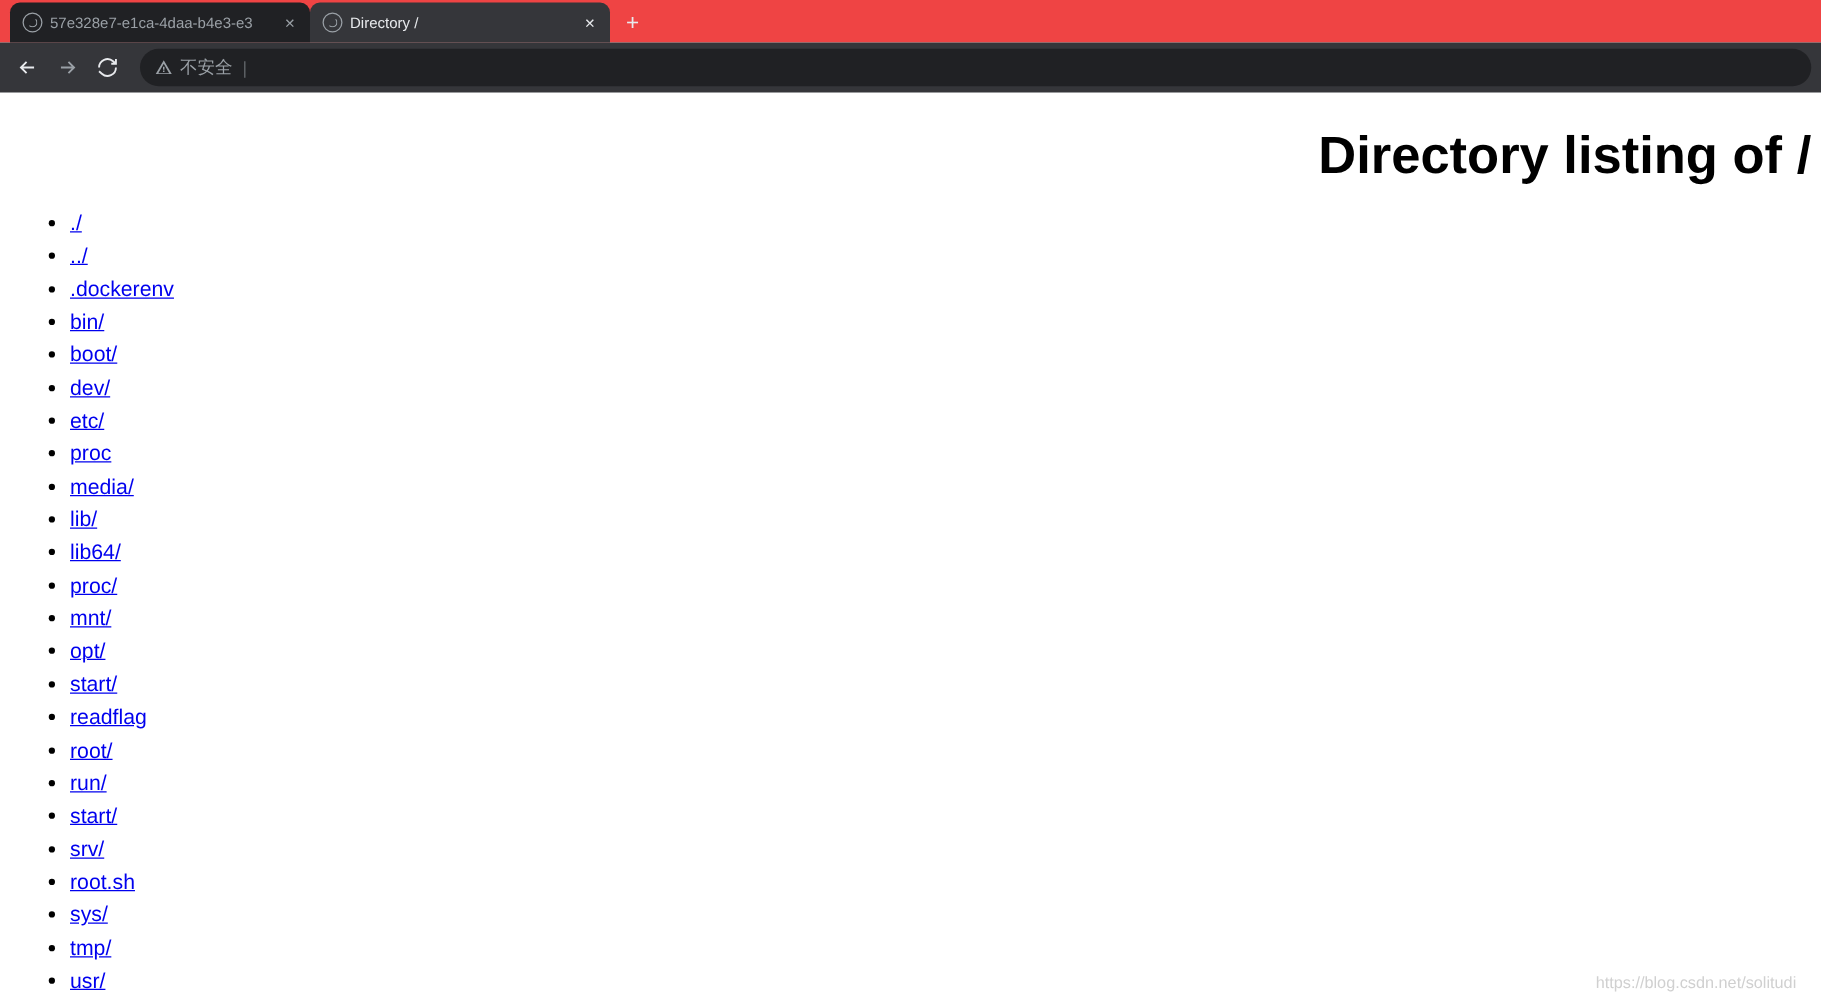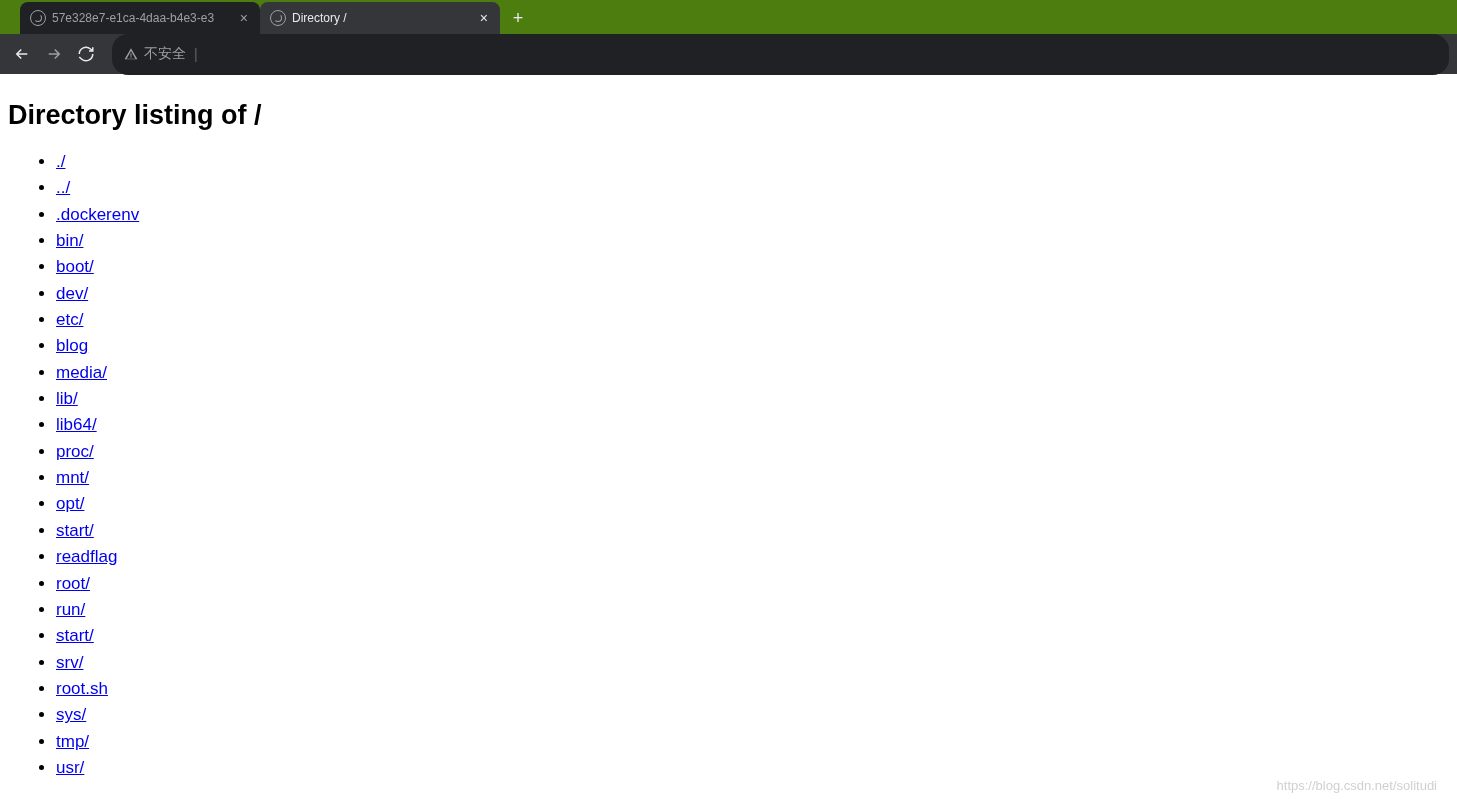--- a/index.html
+++ b/index.html
@@ -6,25 +6,25 @@
   body {
     margin: 0;
     padding: 0;
     font-family: Arial, sans-serif;
     background: #fff;
     width: 1457px;
     height: 799px;
     overflow: hidden;
   }
   .tabbar {
-    background: #4d7c0f;
+    background: #ef4444;
     height: 34px;
     display: flex;
     align-items: flex-end;
-    padding-left: 20px;
+    padding-left: 8px;
   }
   .tab {
     height: 32px;
     display: flex;
     align-items: center;
     padding: 0 10px;
     color: #9aa0a6;
     font-size: 12px;
     border-top-left-radius: 8px;
     border-top-right-radius: 8px;
@@ -64,43 +64,44 @@
   .navbtn {
     width:28px;height:28px;display:flex;align-items:center;justify-content:center;
     color:#9aa0a6;cursor:pointer;border-radius:50%;
   }
   .navbtn.enabled { color:#e8eaed; }
   .navbtn svg { width:18px;height:18px; }
   .omnibox {
     flex:1;
     background:#202124;
     border-radius:16px;
-    height:41px;
+    height:30px;
     display:flex;
     align-items:center;
     padding:0 12px;
     gap:8px;
     margin-left:8px;
     color:#e8eaed;
     font-size:14px;
     overflow:hidden;
   }
   .omnibox .secure { color:#9aa0a6; display:flex; align-items:center; gap:6px; white-space:nowrap;}
   .omnibox .secure svg { width:14px;height:14px; }
   .omnibox .divider { color:#5f6368; }
   .omnibox .url { white-space:nowrap; }
   .omnibox .url .dim { color:#9aa0a6; }
   .content {
     padding: 8px 8px;
     color:#000;
   }
   .content h1 {
-    font-size: 27px;
+    font-size: 42px;
     font-weight: bold;
     margin: 18px 0 18px 0;
+    text-align: right;
   }
   .content ul {
     margin: 0;
     padding-left: 48px;
   }
   .content li {
     font-size: 17px;
     line-height: 1.55;
     list-style: disc;
   }
@@ -164,21 +165,21 @@
 <div class="content">
   <h1>Directory listing of /</h1>
   <ul id="dir-list">
       <li><a href="#">./</a></li>
       <li><a href="#">../</a></li>
       <li><a href="#">.dockerenv</a></li>
       <li><a href="#">bin/</a></li>
       <li><a href="#">boot/</a></li>
       <li><a href="#">dev/</a></li>
       <li><a href="#">etc/</a></li>
-      <li><a href="#">blog</a></li>
+      <li><a href="#">proc</a></li>
       <li><a href="#">media/</a></li>
       <li><a href="#">lib/</a></li>
       <li><a href="#">lib64/</a></li>
       <li><a href="#">proc/</a></li>
       <li><a href="#">mnt/</a></li>
       <li><a href="#">opt/</a></li>
       <li><a href="#">start/</a></li>
       <li><a href="#">readflag</a></li>
       <li><a href="#">root/</a></li>
       <li><a href="#">run/</a></li>

